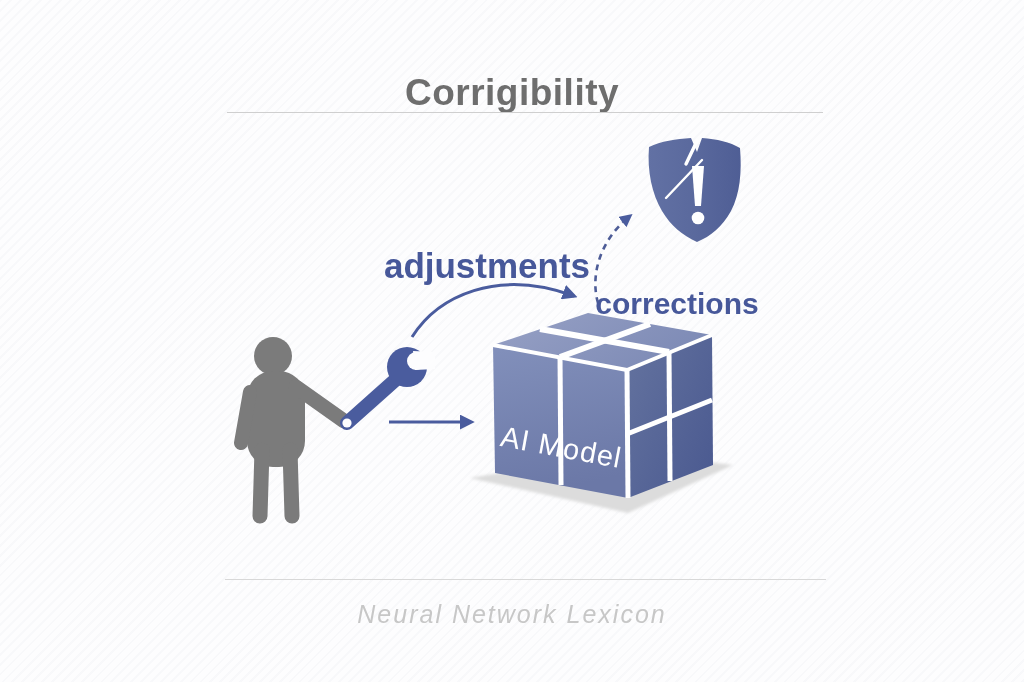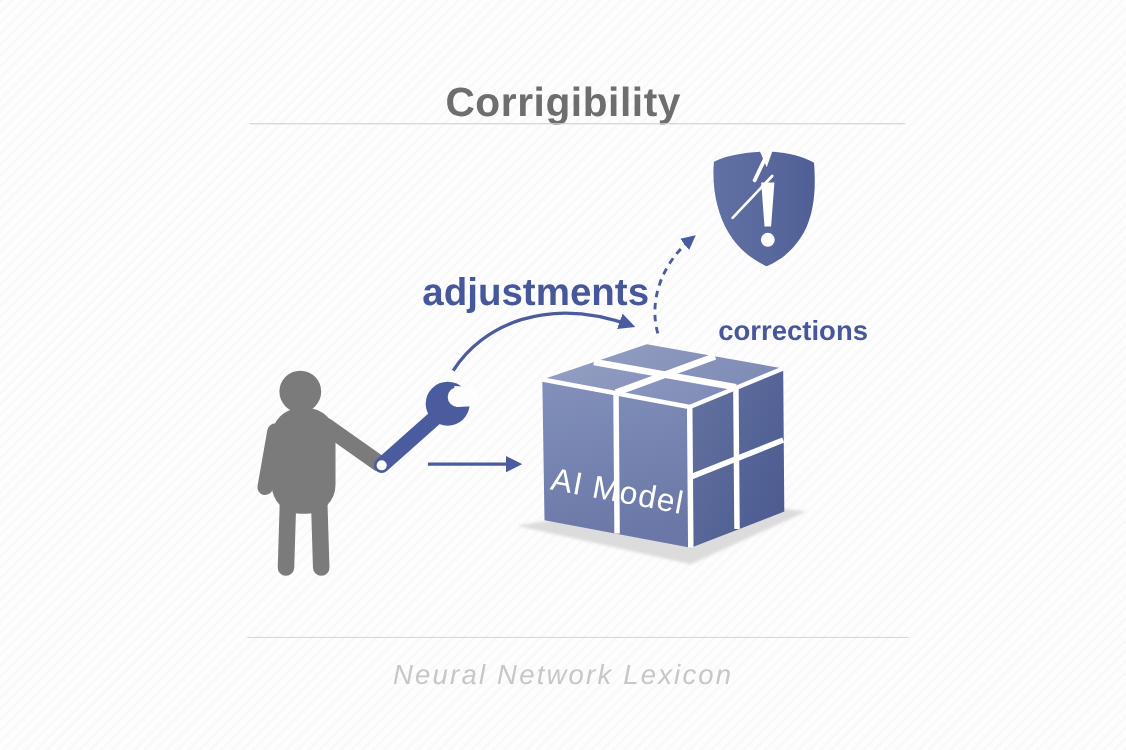--- a/index.html
+++ b/index.html
@@ -25,21 +25,21 @@
   .caption{
     position:absolute;left:0;top:600px;width:1024px;
     text-align:center;font-style:italic;font-size:25px;
     color:#c7c7c7;letter-spacing:2px;
   }
   .arrow-label{
     position:absolute;transform:translateX(-50%);
     color:#47589a;font-weight:bold;white-space:nowrap;
   }
   .arrow-label.adjustments{left:487px;top:246px;font-size:35px;}
-  .arrow-label.corrections{left:677px;top:287px;font-size:25px;margin-left:44px;}
+  .arrow-label.corrections{left:677px;top:287px;font-size:30px;}
   .cube-label{
     position:absolute;left:501px;top:420px;
     transform:rotate(10.5deg);transform-origin:left center;
     color:#ffffff;font-size:29px;font-weight:500;letter-spacing:1px;
     white-space:nowrap;
   }
   svg.diagram{position:absolute;left:0;top:0;}
 </style>
 </head>
 <body>

